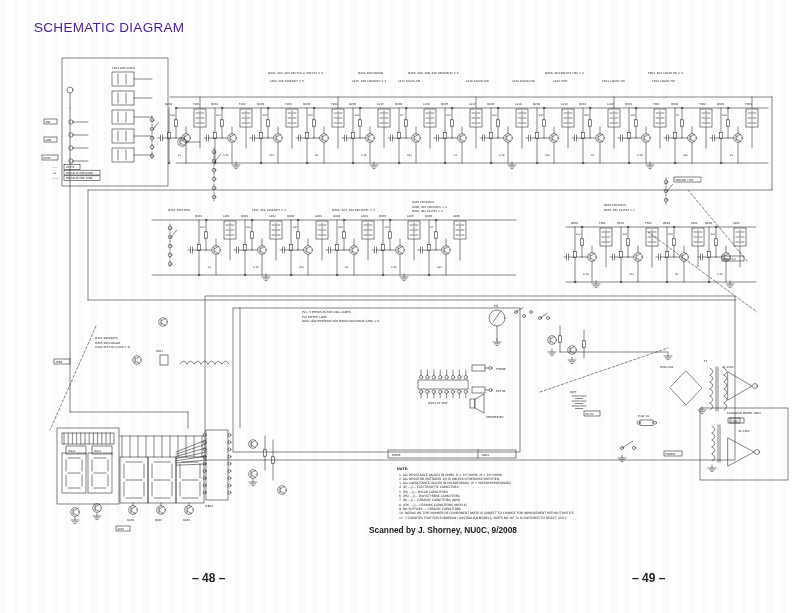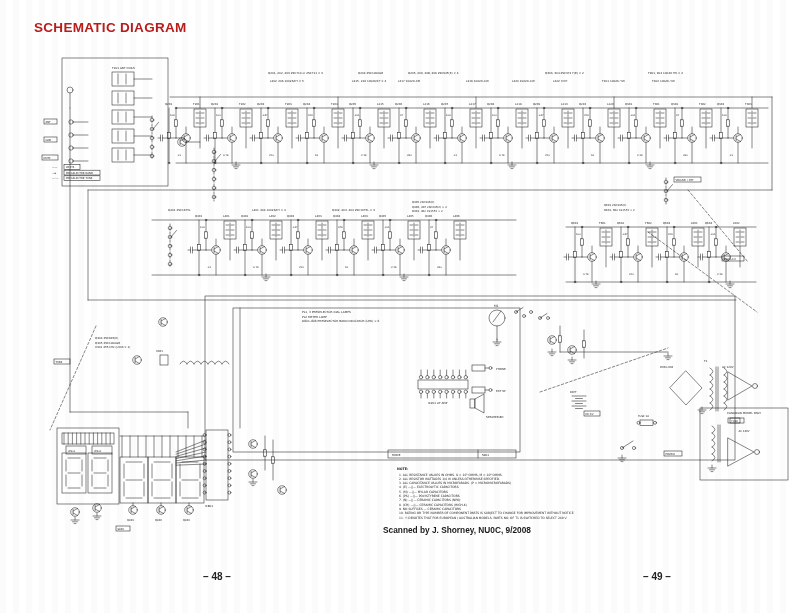--- a/index.html
+++ b/index.html
@@ -1,27 +1,27 @@
 <!DOCTYPE html>
 <html><head>
 <meta charset="utf-8">
 <style>
   html,body{margin:0;padding:0;background:#ffffff;}
   .page{position:relative;width:793px;height:613px;background:#ffffff;overflow:hidden;
         font-family:"Liberation Sans",sans-serif;}
   .page::before{content:"";position:absolute;inset:0;pointer-events:none;
         background:repeating-linear-gradient(90deg,rgba(0,0,0,0.014) 0 6px,rgba(0,0,0,0) 6px 13px);}
-  .title{position:absolute;left:34px;top:20px;font-size:13.5px;font-weight:bold;color:#b91c1c;letter-spacing:.3px;}
+  .title{position:absolute;left:34px;top:20px;font-size:13.5px;font-weight:normal;color:#4c1d95;letter-spacing:.3px;}
   #schem{position:absolute;left:0;top:0;}
   #schem line,#schem rect,#schem circle,#schem path,#schem polygon,#schem polyline
         {stroke:#232323;fill:none;stroke-width:.55;stroke-linecap:round;}
   #schem text{fill:#1e1e1e;stroke:none;font-family:"DejaVu Sans",sans-serif;}
-  .credit{position:absolute;left:314px;top:525px;width:286px;text-align:center;
+  .credit{position:absolute;left:300px;top:525px;width:286px;text-align:center;
         font-size:8.3px;font-weight:bold;color:#1a1a1a;line-height:1.3;}
-  .pageno{position:absolute;top:571px;width:50px;text-align:center;font-size:10px;font-weight:bold;color:#222;}
+  .pageno{position:absolute;top:571px;width:50px;font-size:12px;font-weight:bold;color:#222;}
   #pn-left{left:192px;} #pn-right{left:632px;}
 </style>
 </head>
 <body>
 
 <div class="page">
   <div class="title">SCHEMATIC DIAGRAM</div>
 
   <svg id="schem" width="793" height="613" viewBox="0 0 793 613">
       <g>

